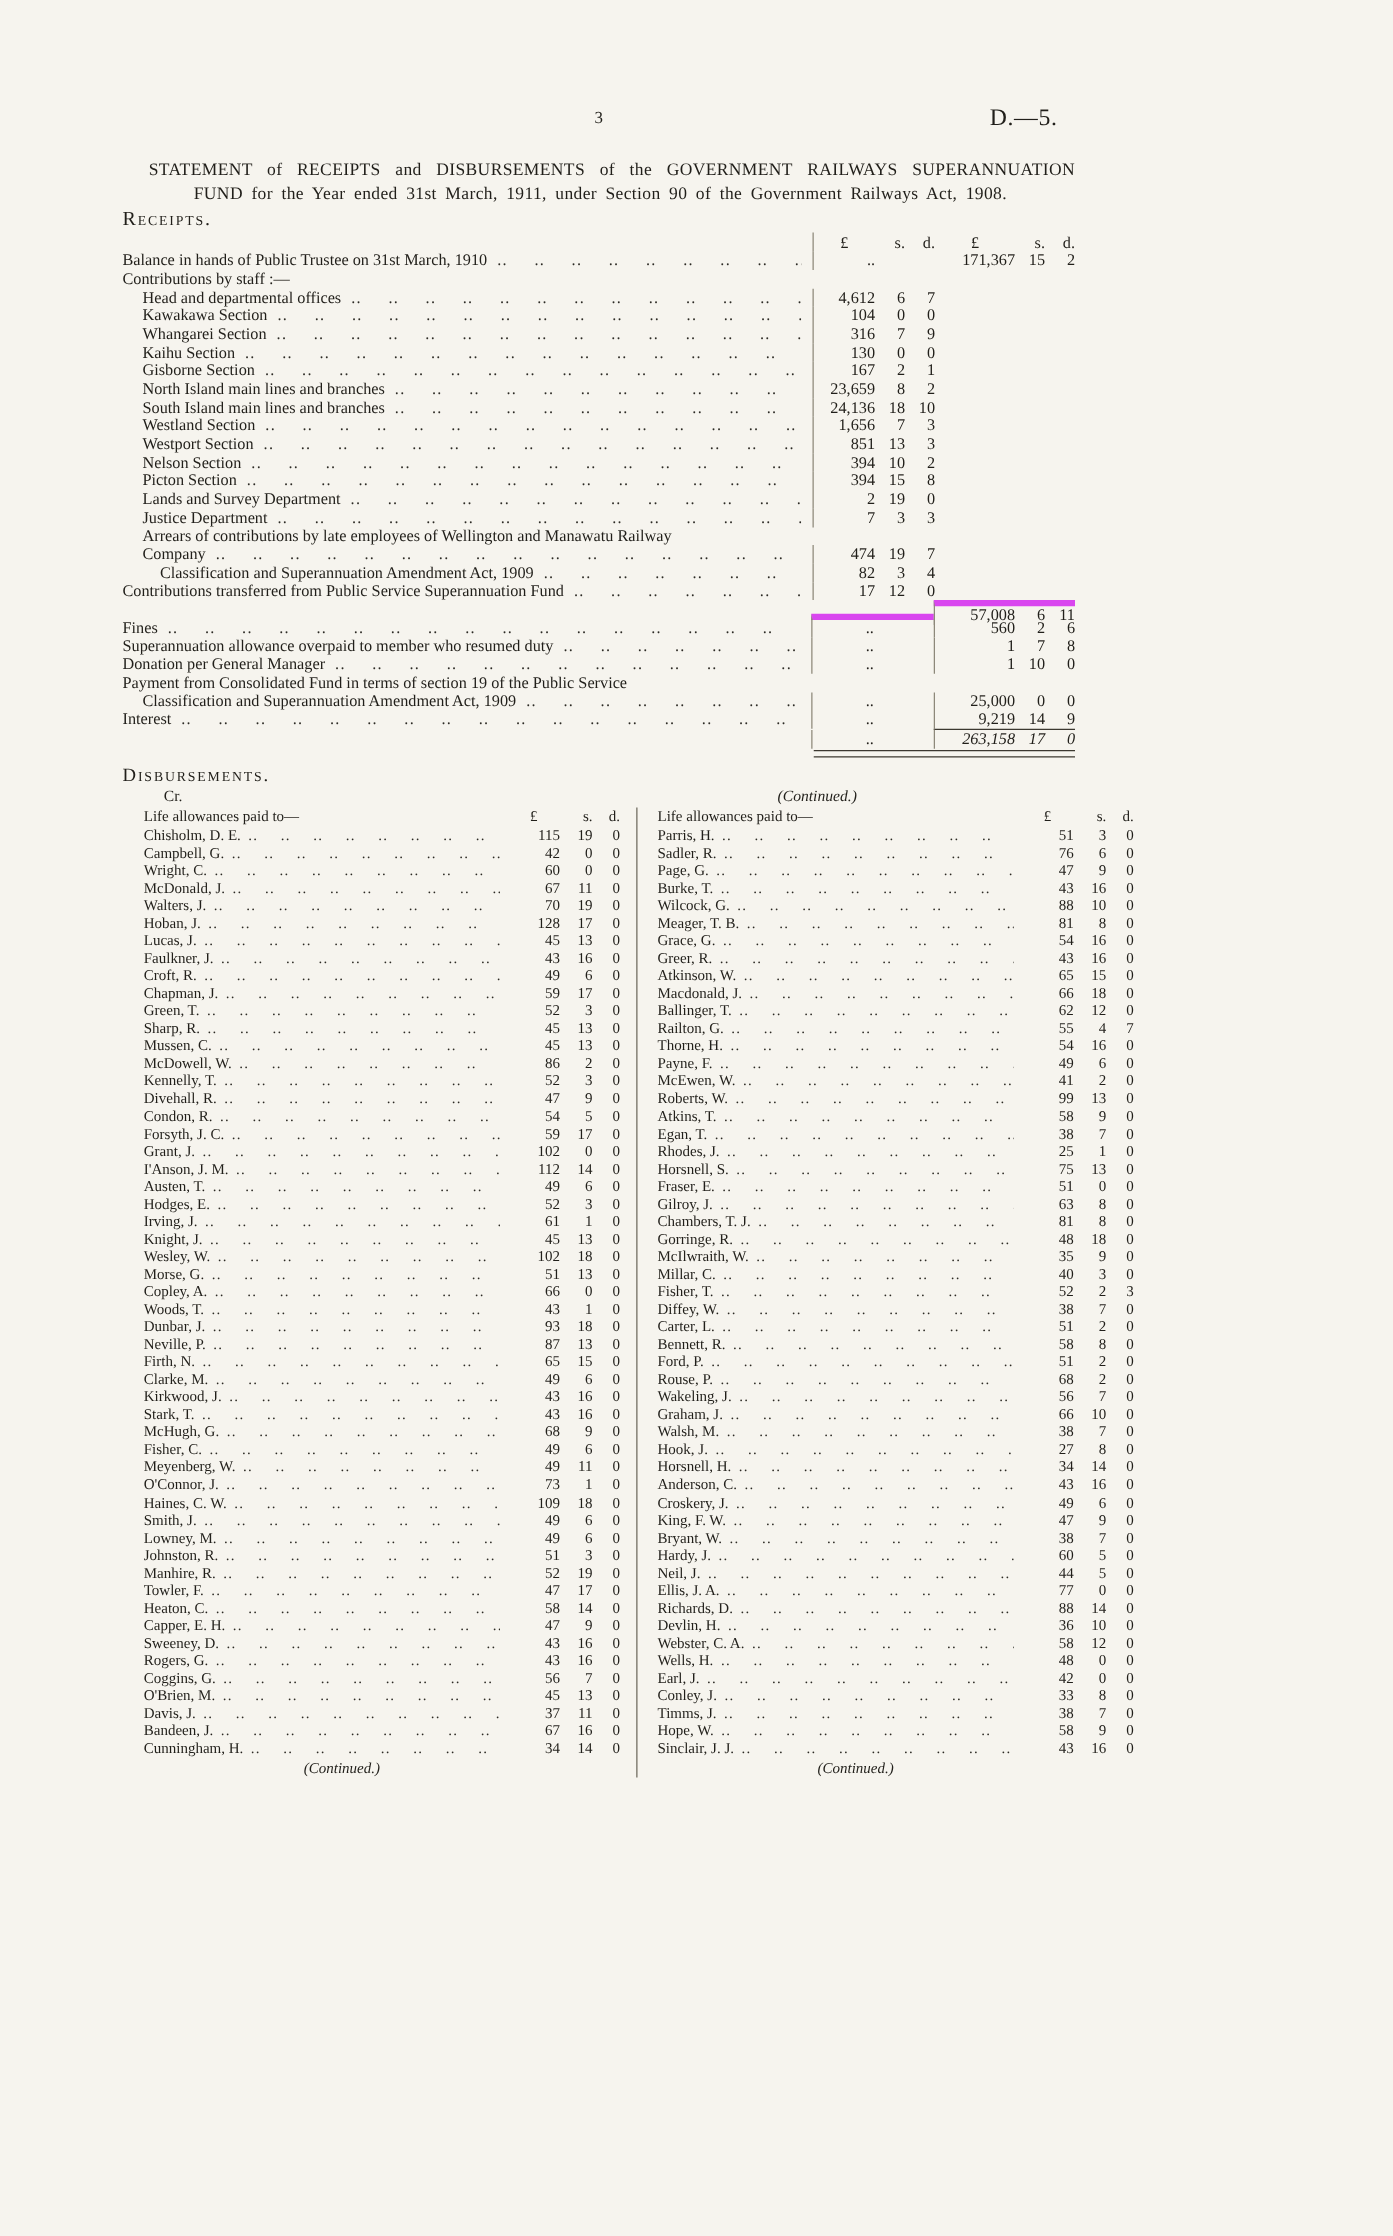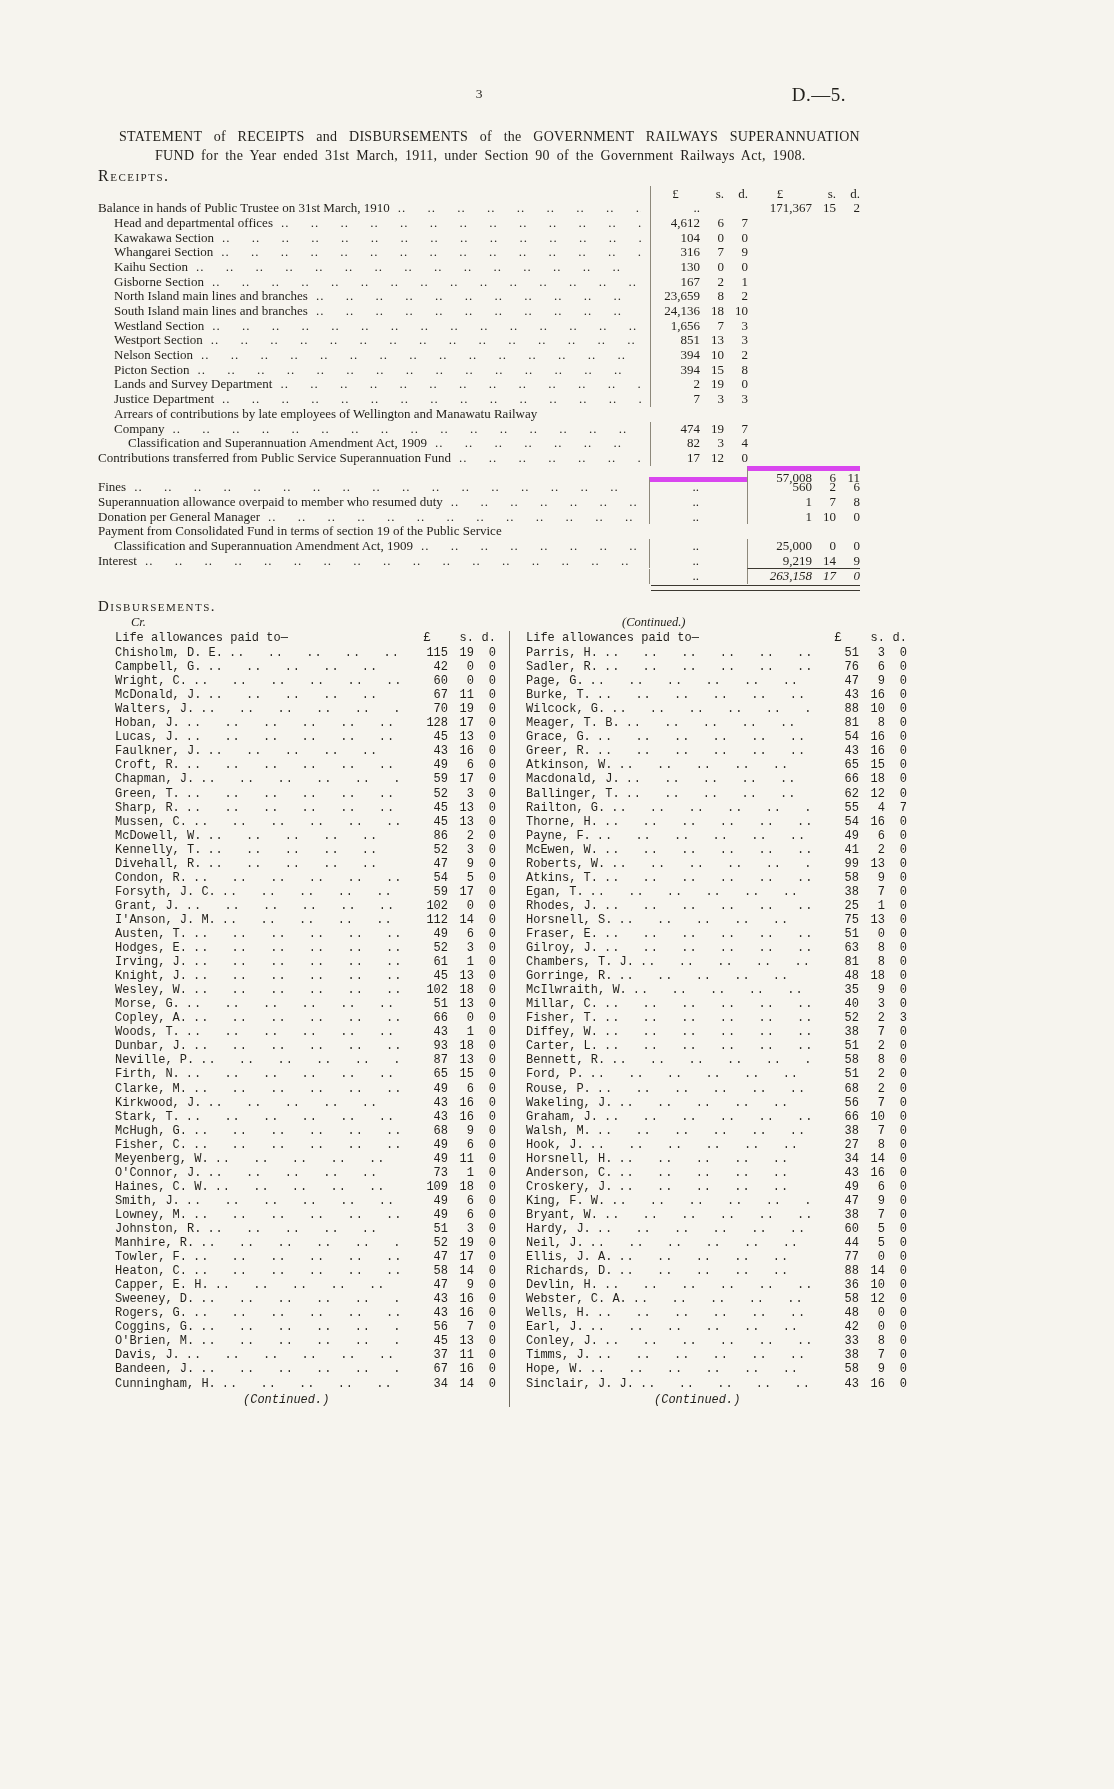--- a/index.html
+++ b/index.html
@@ -42,23 +42,23 @@
   .a-d{width:24px;text-align:right;}
   .r-head .a-p{text-align:center;}
   .subtotal .inner,.subtotal .outer{border-top:5px solid #d946ef;}
   .total .outer{border-top:1px solid #3c3830;font-style:italic;}
   .outer-rule .outer{border-left:1px solid #8d887a;}
   .double-rule{width:209px;margin-left:553px;height:4px;border-top:1.5px solid #3c3830;border-bottom:1.5px solid #3c3830;margin-top:2px;}
 
   
   .disb-head{text-align:left;font-variant:small-caps;font-size:15px;line-height:17px;margin-top:7px;letter-spacing:1.5px;}
   .disb-top{position:relative;height:16px;font-size:12.5px;}
-  .cr{position:absolute;left:33px;font-style:italic;}
+  .cr{position:absolute;left:33px;}
   .cont-top{position:absolute;left:524px;font-style:italic;}
-  .disb-tables{display:flex;font-size:12px;align-items:flex-start;font-family:Liberation Mono, monospace;}
+  .disb-tables{display:flex;font-size:12px;align-items:flex-start;}
   .d-col{width:381px;flex:0 0 auto;}
   .d-col.left{padding:0 13px 0 17px;}
   .d-col.right{border-left:1px solid #6e695d;padding:0 14px 0 16px;}
   .d-head{display:flex;align-items:baseline;line-height:15px;height:15px;}
   .d-gap{flex:1;}
   .d-row{display:flex;align-items:baseline;line-height:14.05px;height:14.05px;}
   .d-name{white-space:nowrap;}
   .d-leader{flex:1 1 auto;min-width:0;overflow:hidden;white-space:nowrap;margin:0 6px;color:#2c2a24;}
   .d-leader::after{content:".. .. .. .. .. .. .. .. .. .. .. .. .. .. .. .. .. ..";word-spacing:14px;letter-spacing:1px;}
   .d-p{width:42px;text-align:right;flex:0 0 auto;}
@@ -109,20 +109,36 @@
               <span class="a-s"></span>
               <span class="a-d"></span>
             </div>
             <div class="r-amt outer">
               <span class="a-p">171,367</span>
               <span class="a-s">15</span>
               <span class="a-d">2</span>
             </div>
           </div>
 
+          <div class="r-row noleader">
+            <div class="r-label">
+              <span class="r-text">Contributions by staff :—</span>
+
+            </div>
+            <div class="r-amt inner">
+              <span class="a-p"></span>
+              <span class="a-s"></span>
+              <span class="a-d"></span>
+            </div>
+            <div class="r-amt outer">
+              <span class="a-p"></span>
+              <span class="a-s"></span>
+              <span class="a-d"></span>
+            </div>
+          </div>
 
           <div class="r-row ind1">
             <div class="r-label">
               <span class="r-text">Head and departmental offices</span>
               <span class="r-leader"></span>
             </div>
             <div class="r-amt inner">
               <span class="a-p">4,612</span>
               <span class="a-s">6</span>
               <span class="a-d">7</span>

